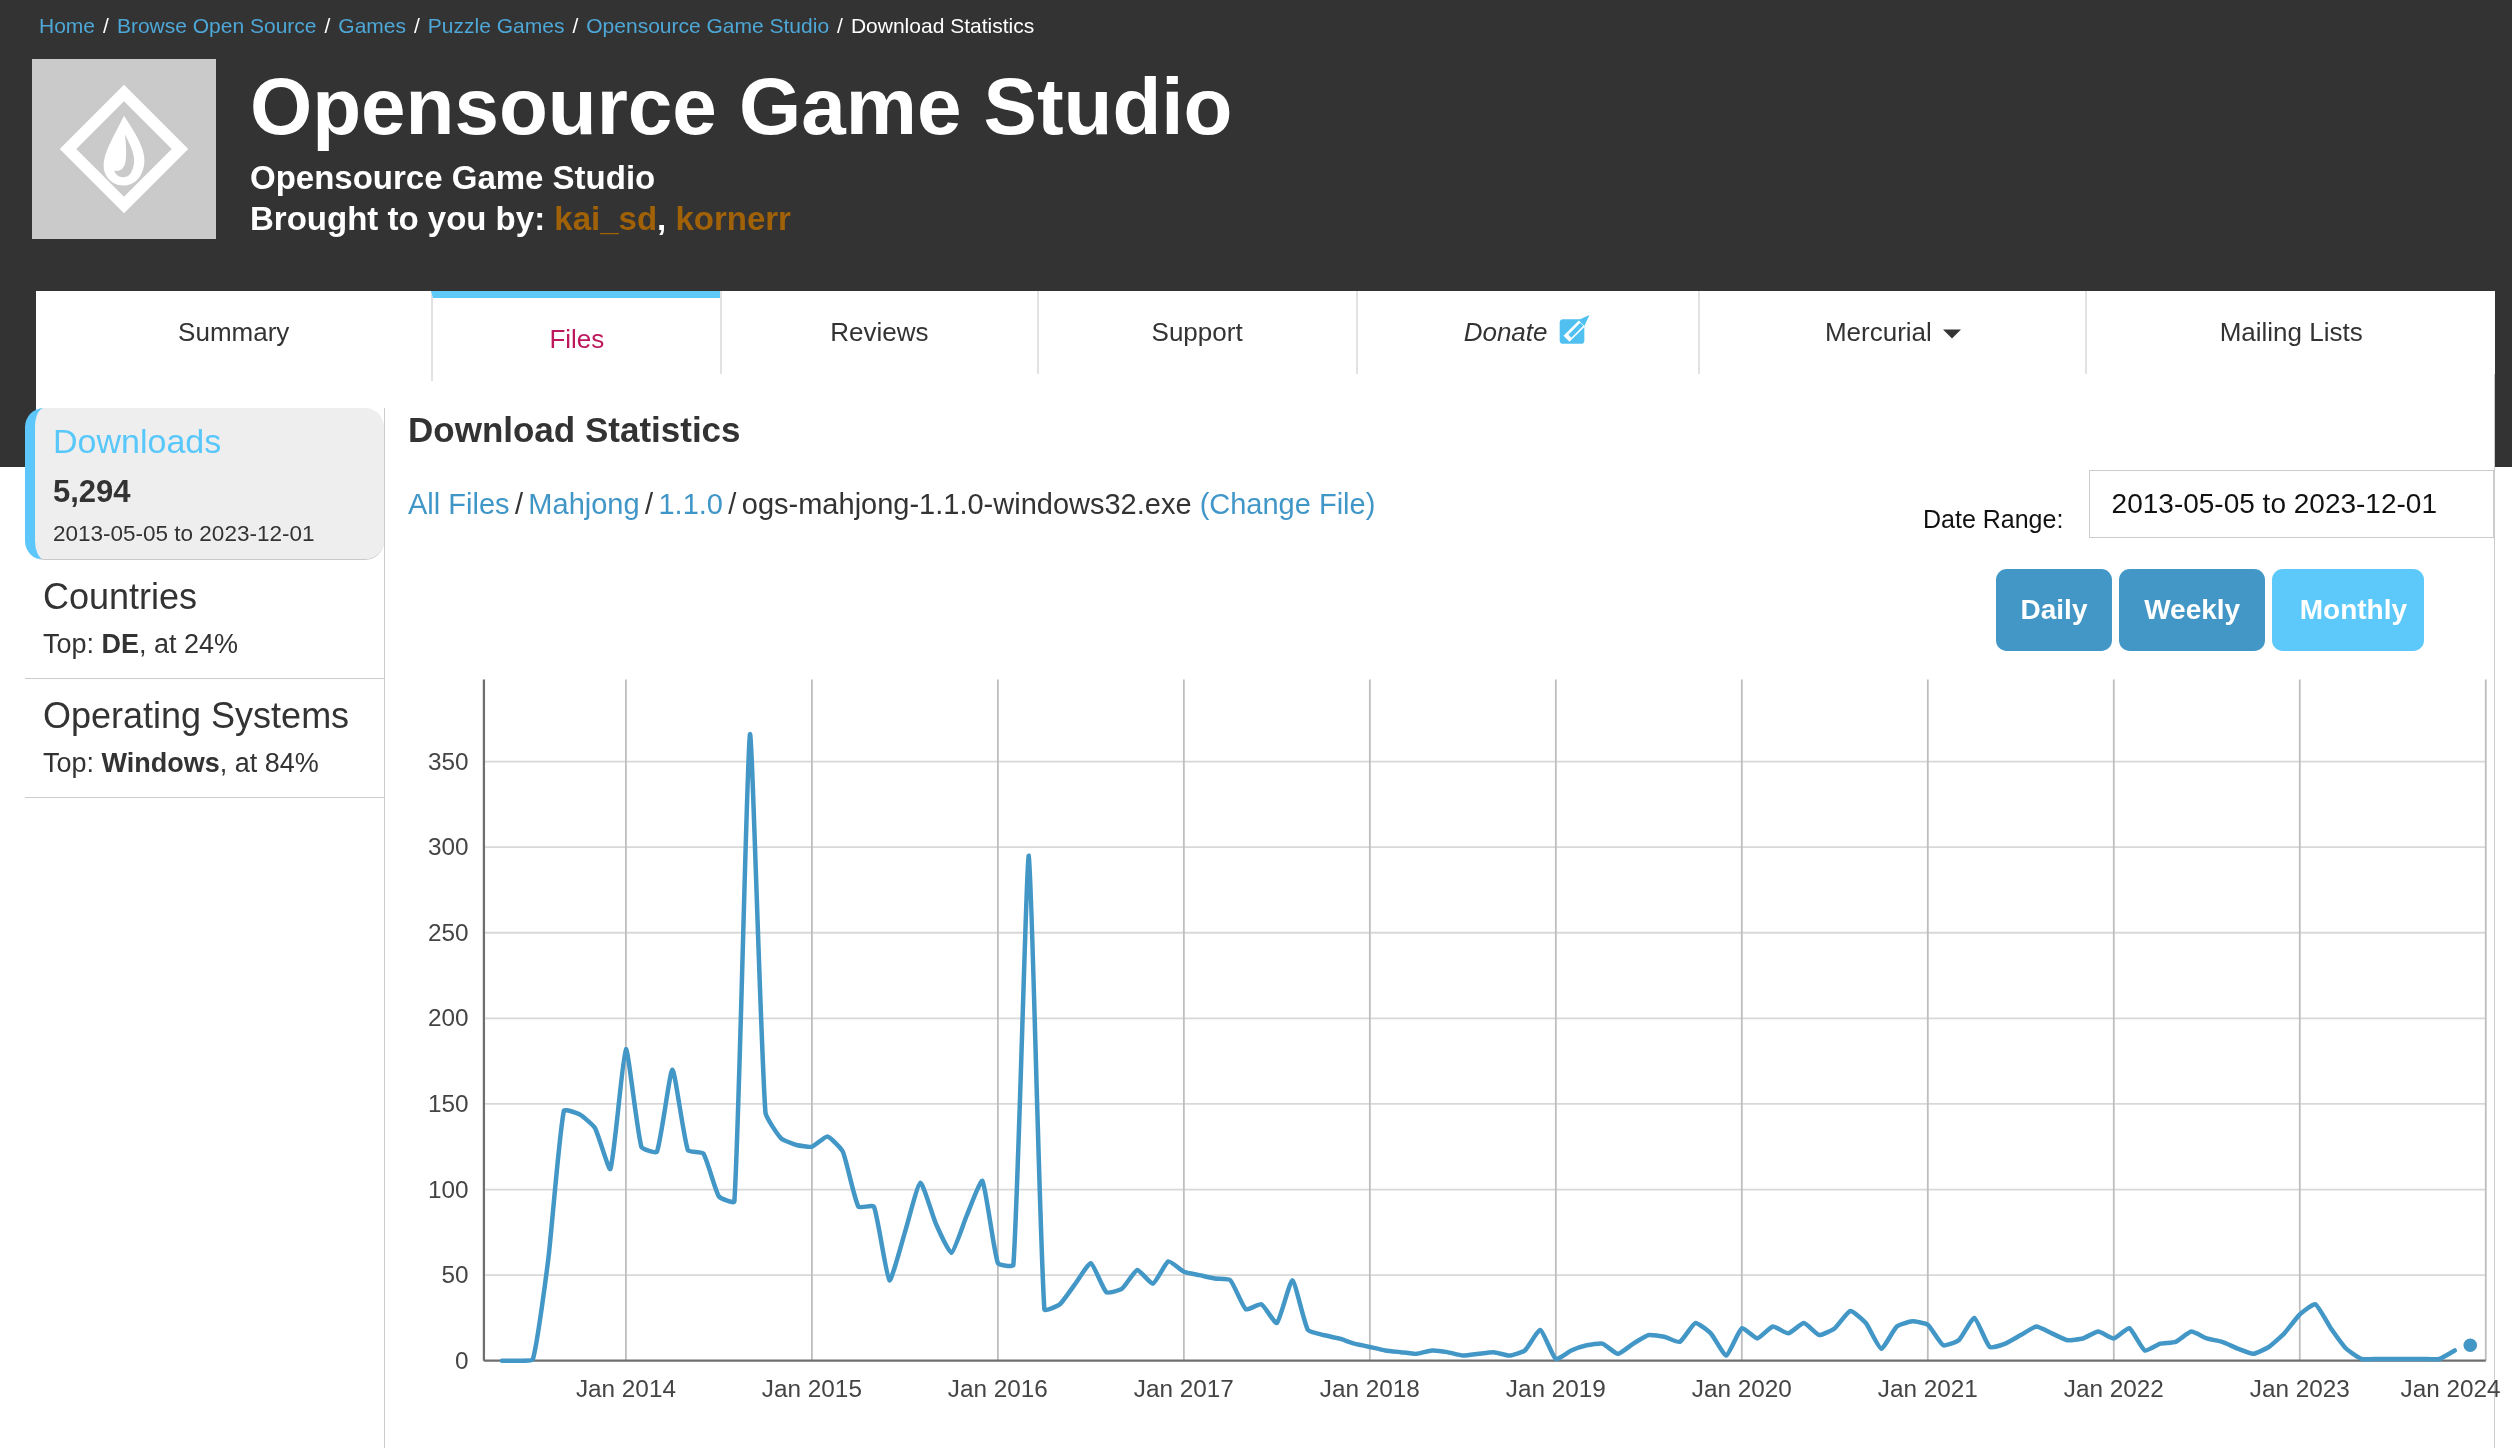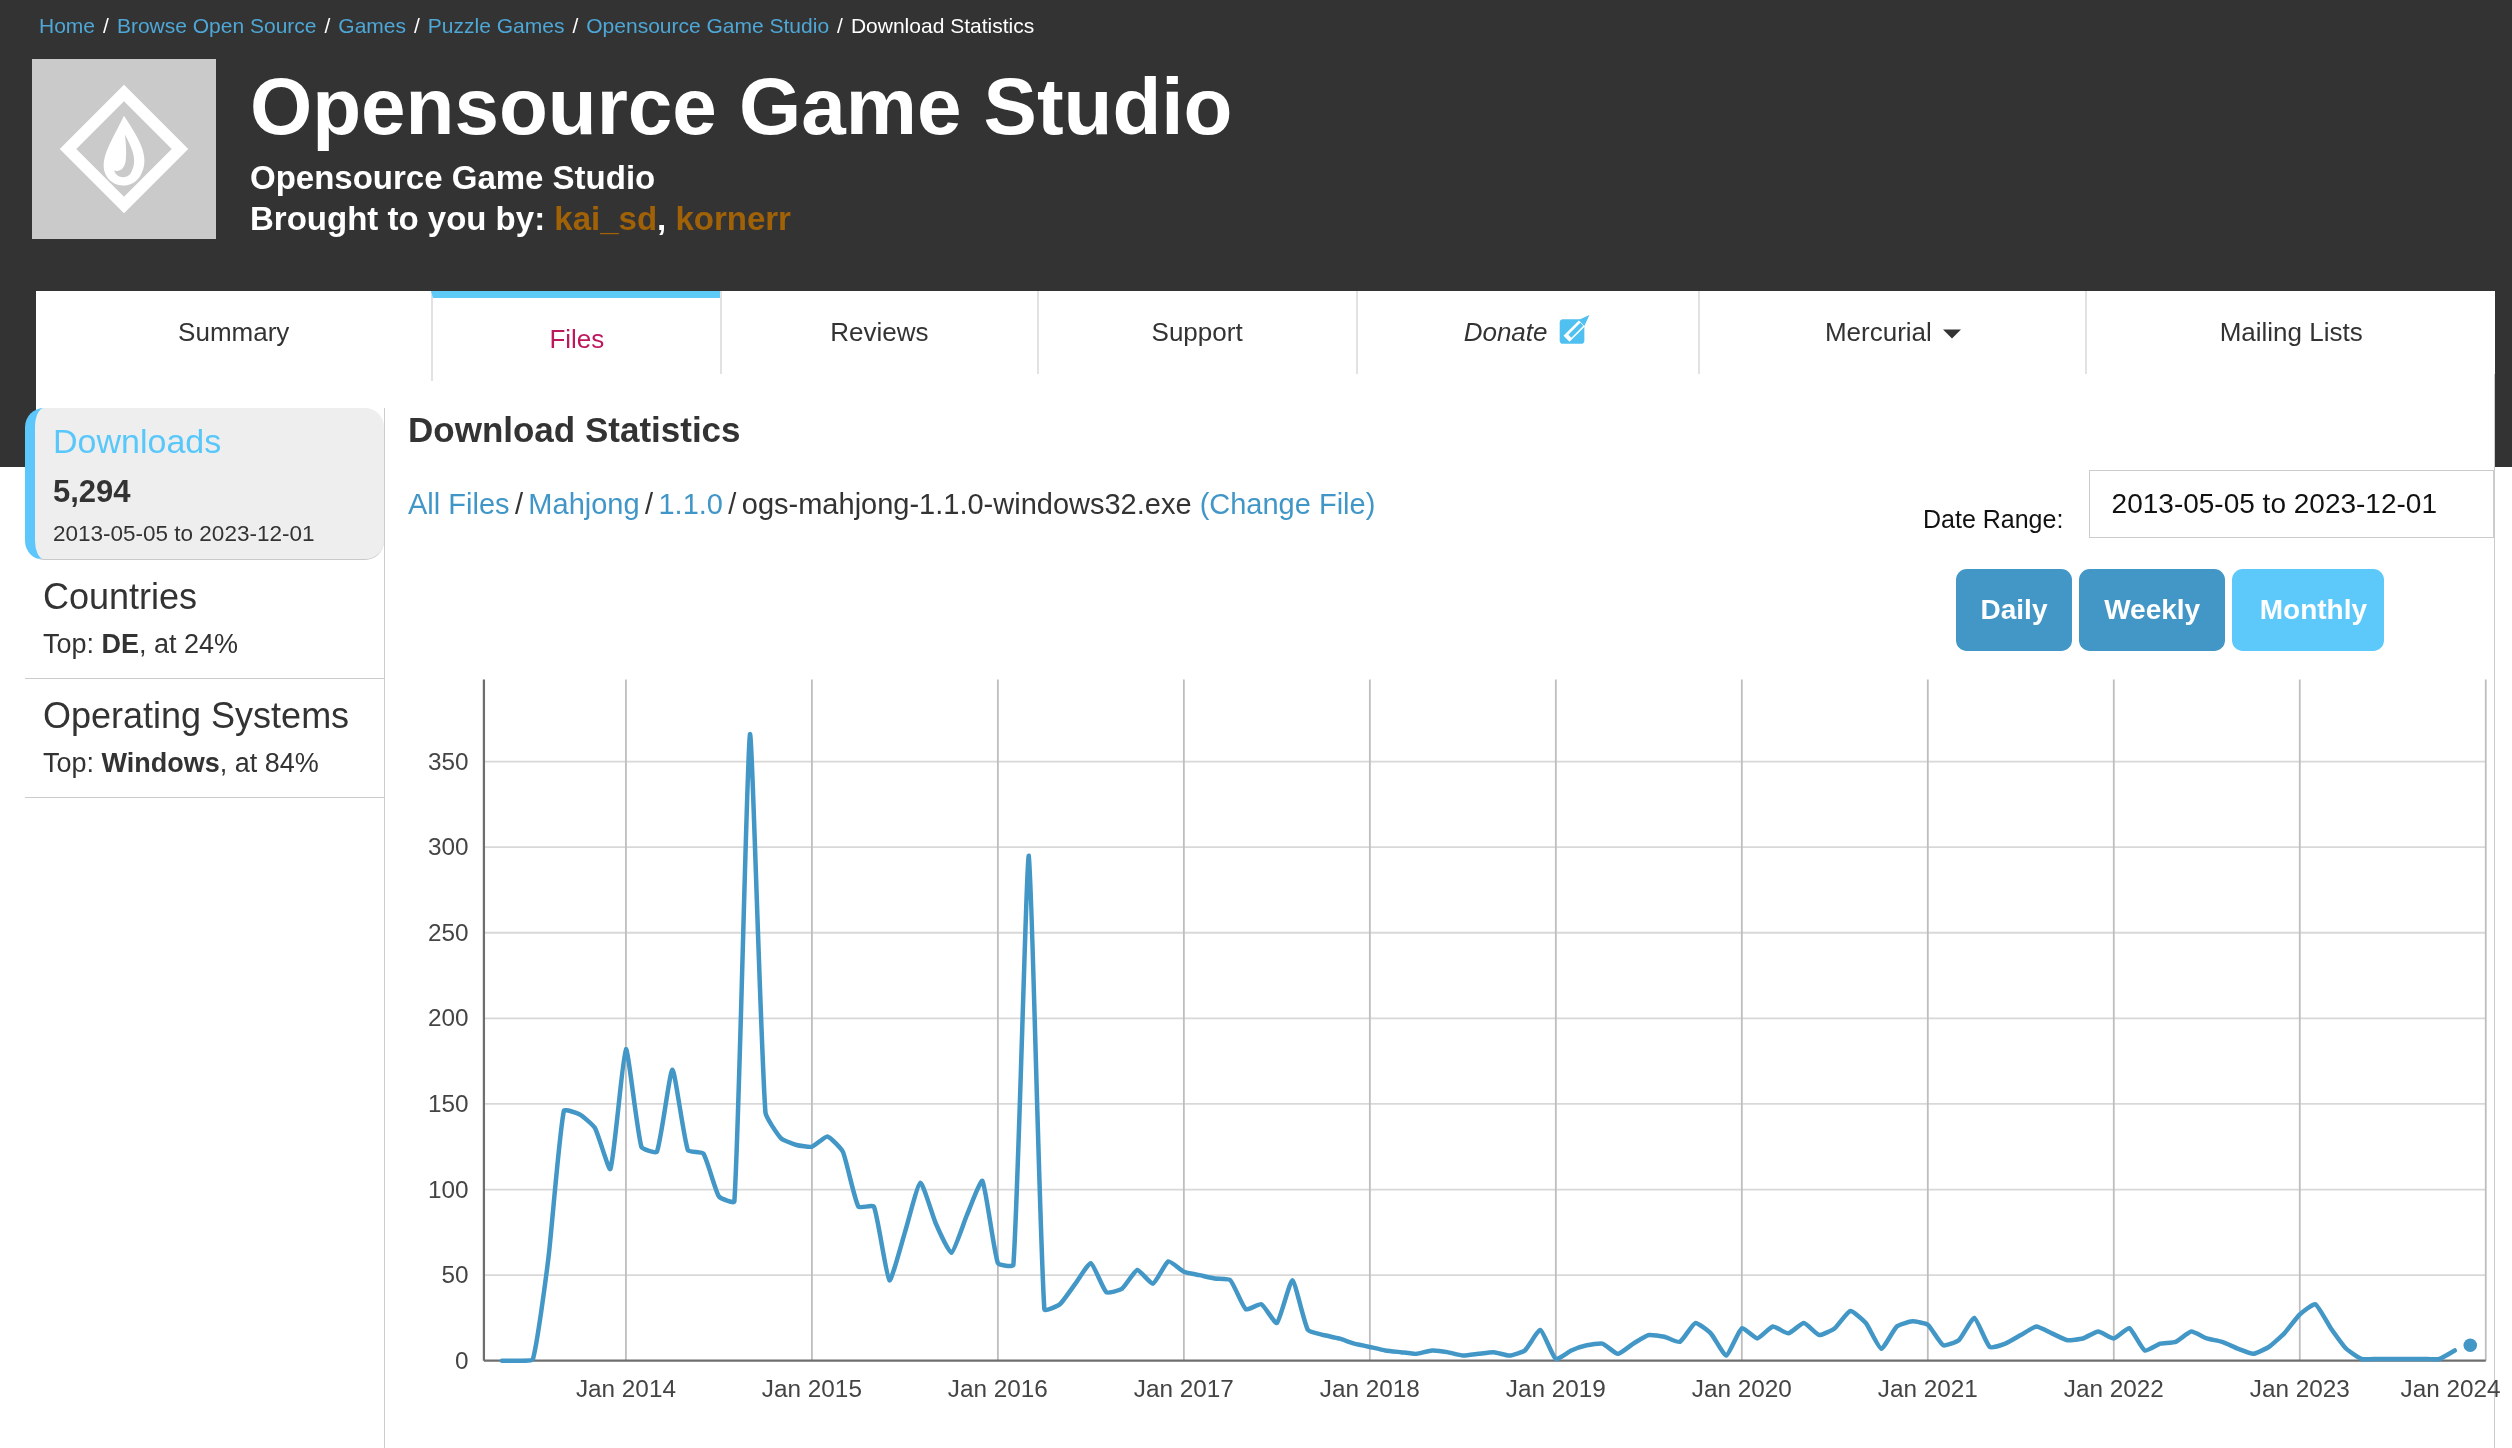--- a/index.html
+++ b/index.html
@@ -43,21 +43,21 @@
   .side-heading { font-size:36px; color:#333; font-weight:400; }
   .side-sub { font-size:27px; color:#333; margin-top:10.8px; }
 
   
   .main-heading { position:absolute; left:408px; top:410px; font-size:35px; font-weight:700; color:#333; }
   .filecrumb { position:absolute; left:408px; top:488px; font-size:29px; color:#333; white-space:nowrap; }
   .filecrumb a { color:#4196c8; text-decoration:none; }
   .fc-sep { margin:0 5.4px; }
   .dr-label { position:absolute; left:1923px; top:505px; font-size:25px; color:#111; }
   .dr-input { position:absolute; left:2089px; top:470px; width:405px; height:68px; border:1.8px solid #cccccc; background:#fff; font-family:"Liberation Sans",sans-serif; font-size:28px; color:#111; padding-left:21.6px; }
-  .btns { position:absolute; left:1956px; top:569px; display:flex; }
+  .btns { position:absolute; left:1996px; top:569px; display:flex; }
   .gbtn { height:82px; border-radius:10.8px; font-size:28px; font-weight:700; color:#fff; background:#4397c6; display:flex; align-items:center; justify-content:center; margin-right:7.2px; }
   .gbtn:last-child { margin-right:0; }
   .gbtn-daily { width:116px; }
   .gbtn-weekly { width:146px; }
   .gbtn-monthly { width:152px; }
   .gbtn.active { background:#5dc9fa;padding-left:10px; }
 
   .chart-wrap { position:absolute; left:0px; top:667px; width:2512px; height:782px; }
 </style>
 </head>

